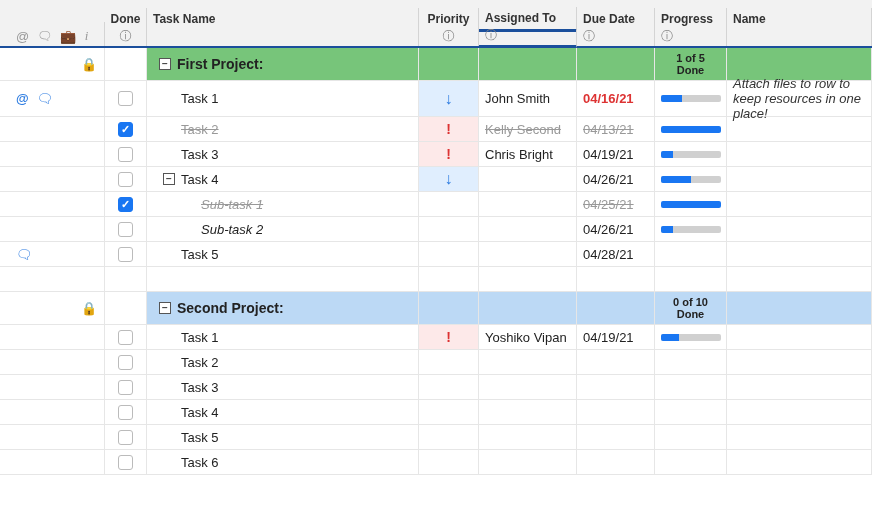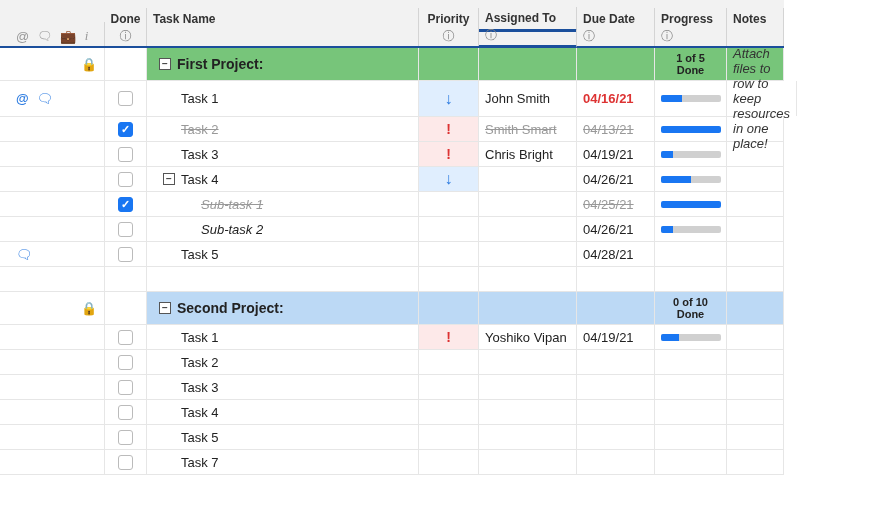--- a/index.html
+++ b/index.html
@@ -1,17 +1,17 @@
 <!DOCTYPE html>
 <html><head>
 <meta charset="utf-8">
 <style>
   * { box-sizing: border-box; }
   html, body { margin: 0; padding: 0; font-family: Arial, Helvetica, sans-serif; font-size: 13px; color: #222; background: #fff; }
-  .sheet { width: 784px; }
+  .sheet { width: 872px; }
   
   .header-row { display: flex; background: #f2f2f2; border-bottom: 2px solid #1b4f9c; height: 30px; align-items: flex-end; }
   .hcell { border-right: 1px solid #d4d4d4; padding: 4px 6px 4px 6px; font-weight: bold; font-size: 12px; color: #333; display: flex; align-items: center; gap: 4px; position: relative; }
   
   .col-icons { width: 105px; flex: 0 0 105px; }
   .col-done  { width: 42px;  flex: 0 0 42px; text-align:center; justify-content:center;}
   .col-name  { width: 272px; flex: 0 0 272px; }
   .col-pri   { width: 60px;  flex: 0 0 60px; text-align:center; justify-content:center;}
   .col-asg   { width: 98px;  flex: 0 0 98px; }
   .col-due   { width: 78px;  flex: 0 0 78px; }
@@ -77,21 +77,21 @@
     <div class="hcell col-asg">
         <span>Assigned To</span>
       </div>
     <div class="hcell col-due">
         <span>Due Date</span>
       </div>
     <div class="hcell col-prog">
         <span>Progress</span>
       </div>
     <div class="hcell col-notes">
-        <span>Notes</span>
+        <span>Name</span>
       </div>
   </div>
 
   <div class="info-row">
     <div class="hcell col-icons" style="gap:8px; color:#bbb; justify-content:flex-start; padding-left:16px;">
       <span class="attach-icon">@</span>
       <span class="comment-icon" style="font-size:12px;">🗨</span>
       <span class="brief-icon">💼</span>
       <span class="i-icon" style="font-style:italic; font-family:serif;">i</span>
     </div>
@@ -172,21 +172,21 @@
         </div>
         <div class="cell col-name-body indent1">
           <div style="display: flex; align-items: center;">
             <span class="strike">Task 2</span>
           </div>
         </div>
         <div class="cell col-pri-body pri-cell-red">
           <span class="pri-high">!</span>
         </div>
         <div class="cell col-asg-body">
-          <span class="strike">Smith Smart</span>
+          <span class="strike">Kelly Second</span>
         </div>
         <div class="cell col-due-body">
           <span class="strike">04/13/21</span>
         </div>
         <div class="cell col-prog-body">
           <div class="bar">
             <div class="bar-fill" style="width: 100%;"></div>
           </div>
         </div>
         <div class="cell col-notes-body"></div>
@@ -425,21 +425,21 @@
         <div class="cell col-prog-body"></div>
         <div class="cell col-notes-body"></div>
       </div>
       <div class="row">
         <div class="cell col-icons-body" style="justify-content: flex-start; padding-left: 16px; gap: 8px;"></div>
         <div class="cell col-done-body">
           <span class="checkbox"></span>
         </div>
         <div class="cell col-name-body indent1">
           <div style="display: flex; align-items: center;">
-            <span>Task 7</span>
+            <span>Task 6</span>
           </div>
         </div>
         <div class="cell col-pri-body"></div>
         <div class="cell col-asg-body"></div>
         <div class="cell col-due-body"></div>
         <div class="cell col-prog-body"></div>
         <div class="cell col-notes-body"></div>
       </div>
     </div>
 

